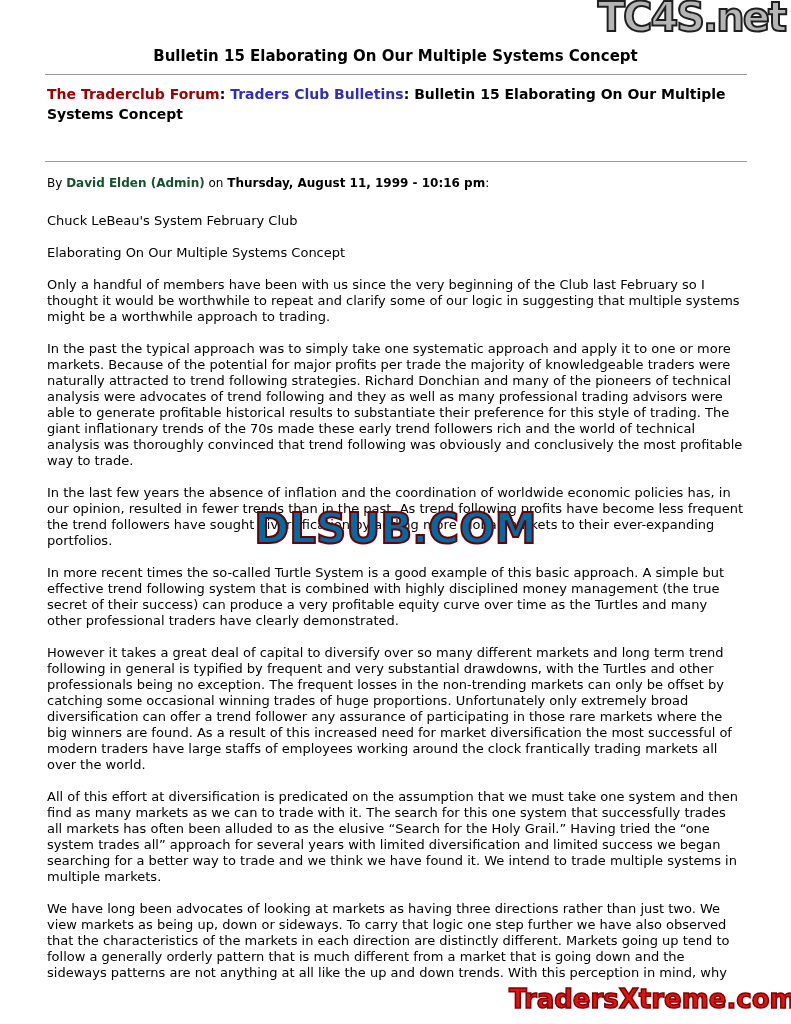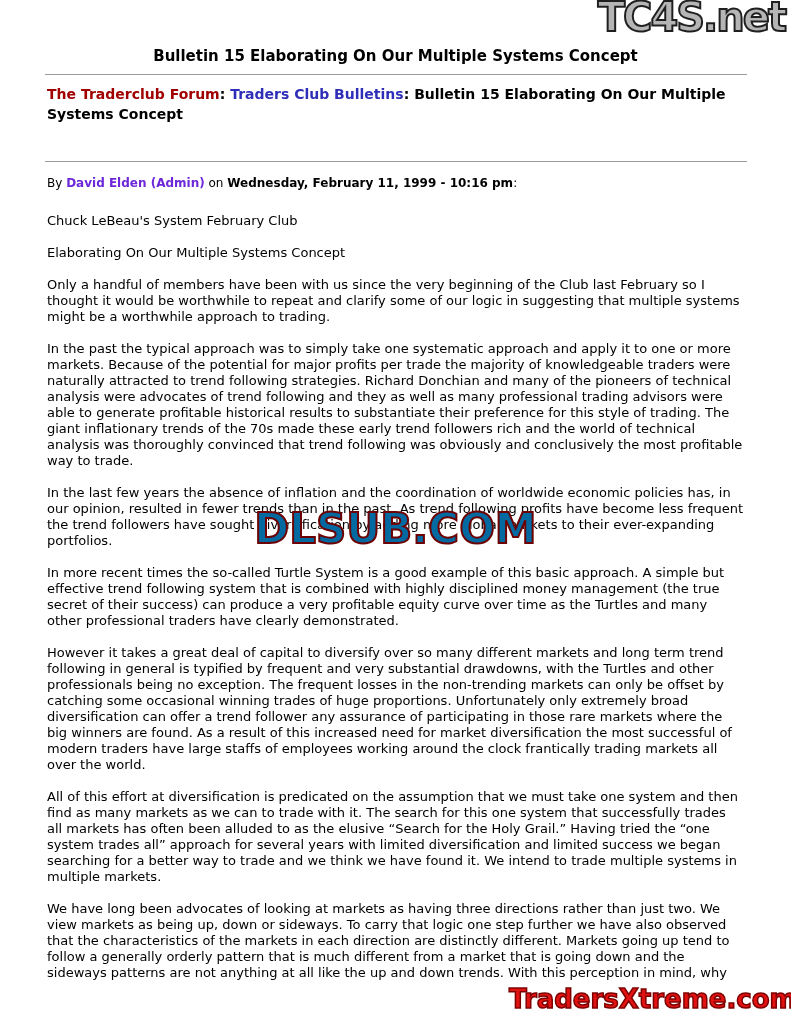--- a/index.html
+++ b/index.html
@@ -54,21 +54,21 @@
   }
   .crumb-forum { color: #a00000; cursor: pointer; }
   .crumb-section { color: #2e2eb8; cursor: pointer; }
   .crumb-sep, .crumb-current { color: #000; }
 
   
   .byline {
     margin: 14px 44px 0 47px;
     font-size: 12px; line-height: 15px;
   }
-  .byline .author { color: #6d28d9; font-weight: bold; cursor: pointer; }
+  .byline .author { color: #14532d; font-weight: bold; cursor: pointer; }
   .byline .bold-date { font-weight: bold; }
 
   
   .post {
     margin: 22px 46px 0 47px;
     font-size: 13px; line-height: 16px;
   }
   .post p { margin: 16px 0; }
   .post .hdr { margin: 0; }
 </style>
@@ -80,21 +80,21 @@
   <div class="wm-top">TC4S.net</div>
 
   <h1 class="title">Bulletin 15 Elaborating On Our Multiple Systems Concept</h1>
 
   <hr class="rule">
 
   <div class="breadcrumb"><span class="crumb-forum">The Traderclub Forum</span><span class="crumb-sep">: </span><span class="crumb-section">Traders Club Bulletins</span><span class="crumb-sep">: </span><span class="crumb-current">Bulletin 15 Elaborating On Our Multiple Systems Concept</span></div>
 
   <hr class="rule rule2">
 
-  <div class="byline"><span>By </span><span class="author">David Elden (Admin)</span><span> on </span><span class="bold-date">Wednesday, February 11, 1999 - 10:16 pm</span><span>:</span></div>
+  <div class="byline"><span>By </span><span class="author">David Elden (Admin)</span><span> on </span><span class="bold-date">Thursday, August 11, 1999 - 10:16 pm</span><span>:</span></div>
 
   <div class="post">
     <div class="hdr">Chuck LeBeau's System February Club</div>
     <p>Elaborating On Our Multiple Systems Concept</p>
     <p>Only a handful of members have been with us since the very beginning of the Club last February so I thought it would be worthwhile to repeat and clarify some of our logic in suggesting that multiple systems might be a worthwhile approach to trading.</p>
     <p>In the past the typical approach was to simply take one systematic approach and apply it to one or more markets. Because of the potential for major profits per trade the majority of knowledgeable traders were naturally attracted to trend following strategies. Richard Donchian and many of the pioneers of technical analysis were advocates of trend following and they as well as many professional trading advisors were able to generate profitable historical results to substantiate their preference for this style of trading. The giant inflationary trends of the 70s made these early trend followers rich and the world of technical analysis was thoroughly convinced that trend following was obviously and conclusively the most profitable way to trade.</p>
     <p>In the last few years the absence of inflation and the coordination of worldwide economic policies has, in our opinion, resulted in fewer trends than in the past. As trend following profits have become less frequent the trend followers have sought diversification by adding more global markets to their ever-expanding portfolios.</p>
     <p>In more recent times the so-called Turtle System is a good example of this basic approach. A simple but effective trend following system that is combined with highly disciplined money management (the true secret of their success) can produce a very profitable equity curve over time as the Turtles and many other professional traders have clearly demonstrated.</p>
     <p>However it takes a great deal of capital to diversify over so many different markets and long term trend following in general is typified by frequent and very substantial drawdowns, with the Turtles and other professionals being no exception. The frequent losses in the non-trending markets can only be offset by catching some occasional winning trades of huge proportions. Unfortunately only extremely broad diversification can offer a trend follower any assurance of participating in those rare markets where the big winners are found. As a result of this increased need for market diversification the most successful of modern traders have large staffs of employees working around the clock frantically trading markets all over the world.</p>
     <p>All of this effort at diversification is predicated on the assumption that we must take one system and then find as many markets as we can to trade with it. The search for this one system that successfully trades all markets has often been alluded to as the elusive “Search for the Holy Grail.” Having tried the “one system trades all” approach for several years with limited diversification and limited success we began searching for a better way to trade and we think we have found it. We intend to trade multiple systems in multiple markets.</p>

